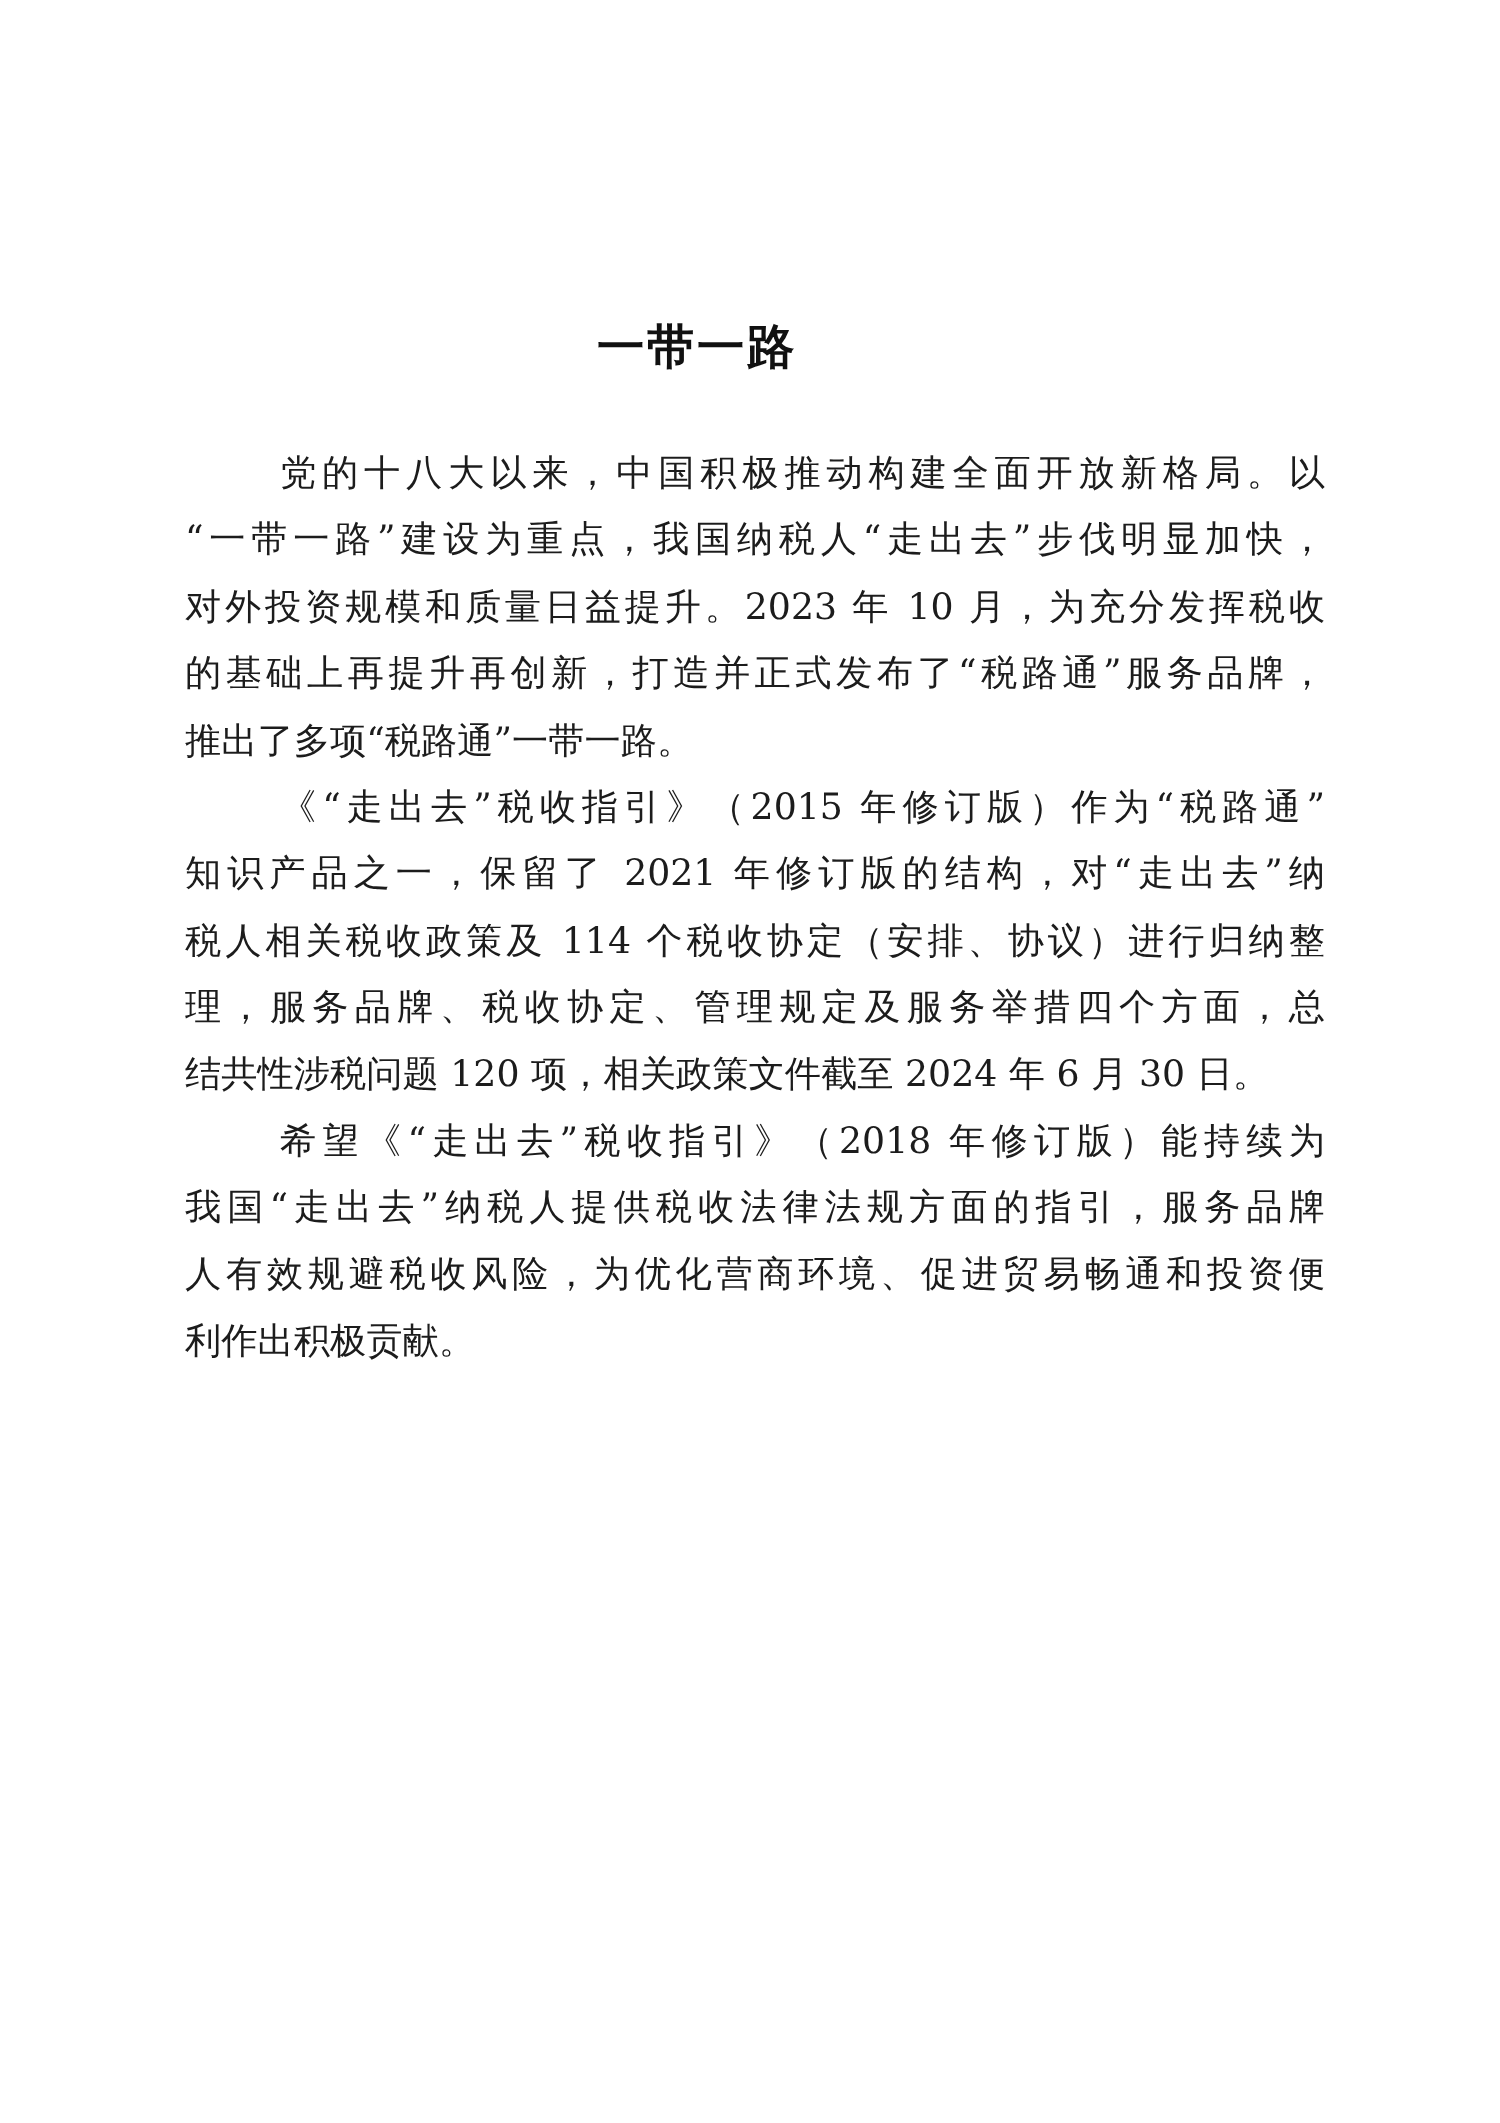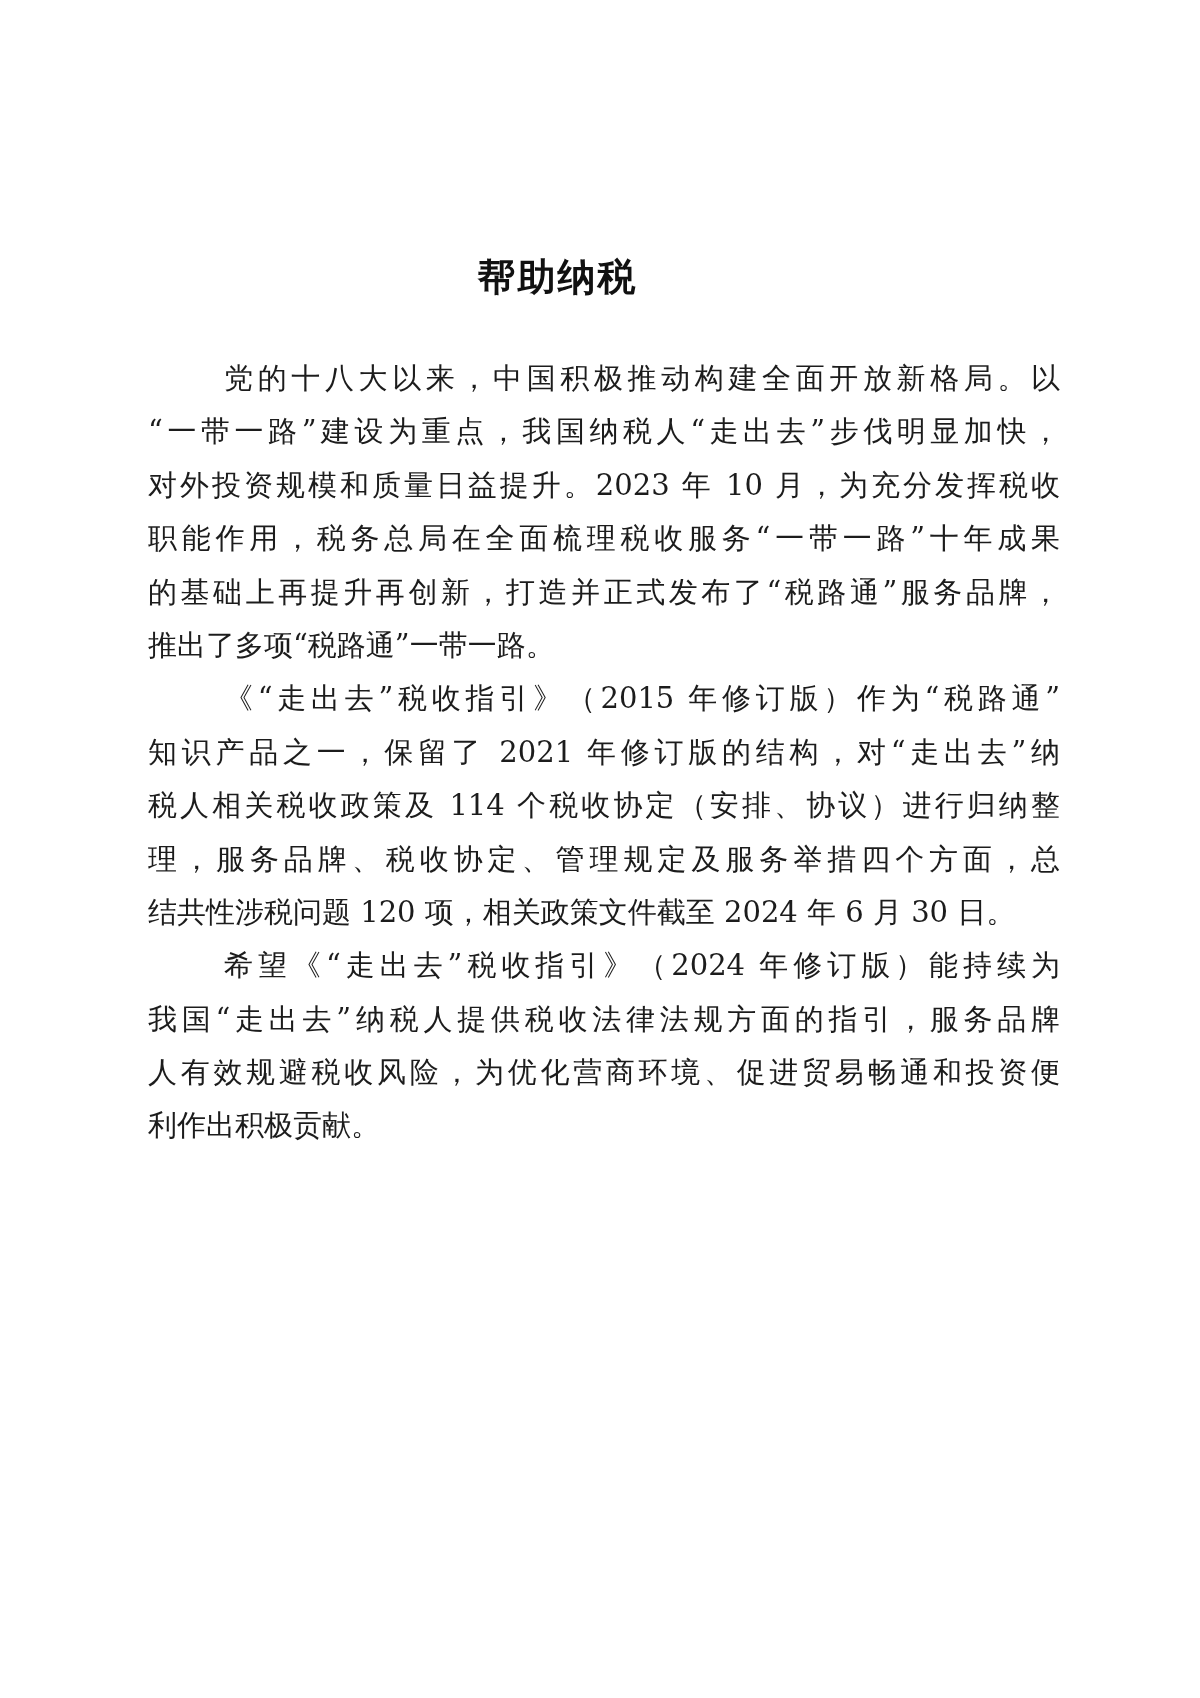--- a/index.html
+++ b/index.html
@@ -57,38 +57,37 @@
       text-align-last: left;
     }
     .indent {
       padding-left: 76px;
     }
   </style>
 </head>
 <body>
 
 <div class="page">
-  <h1 class="title">帮助纳税</h1>
+  <h1 class="title">一带一路</h1>
 
   <div class="body">
     <div>
       <span class="line indent">党的十八大以来，中国积极推动构建全面开放新格局。以</span>
       <span class="line">“一带一路”建设为重点，我国纳税人“走出去”步伐明显加快，</span>
       <span class="line">对外投资规模和质量日益提升。2023 年 10 月，为充分发挥税收</span>
-      <span class="line">职能作用，税务总局在全面梳理税收服务“一带一路”十年成果</span>
       <span class="line">的基础上再提升再创新，打造并正式发布了“税路通”服务品牌，</span>
       <span class="line last">推出了多项“税路通”一带一路。</span>
     </div>
     <div>
       <span class="line indent">《“走出去”税收指引》（2015 年修订版）作为“税路通”</span>
       <span class="line">知识产品之一，保留了 2021 年修订版的结构，对“走出去”纳</span>
       <span class="line">税人相关税收政策及 114 个税收协定（安排、协议）进行归纳整</span>
       <span class="line">理，服务品牌、税收协定、管理规定及服务举措四个方面，总</span>
       <span class="line last">结共性涉税问题 120 项，相关政策文件截至 2024 年 6 月 30 日。</span>
     </div>
     <div>
-      <span class="line indent">希望《“走出去”税收指引》（2024 年修订版）能持续为</span>
+      <span class="line indent">希望《“走出去”税收指引》（2018 年修订版）能持续为</span>
       <span class="line">我国“走出去”纳税人提供税收法律法规方面的指引，服务品牌</span>
       <span class="line">人有效规避税收风险，为优化营商环境、促进贸易畅通和投资便</span>
       <span class="line last">利作出积极贡献。</span>
     </div>
   </div>
 </div>
 
 </body></html>

